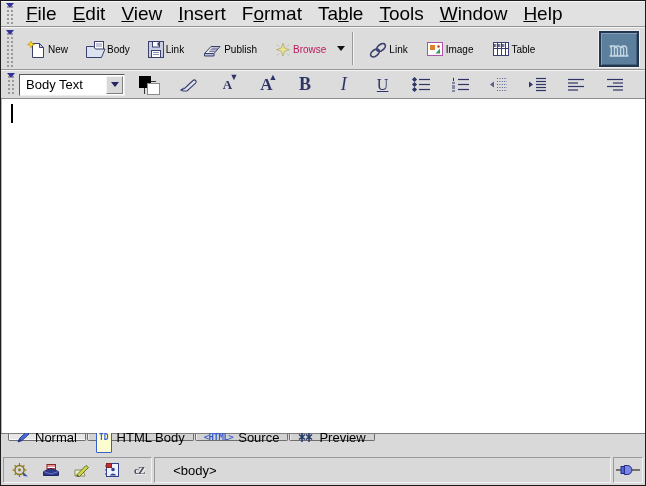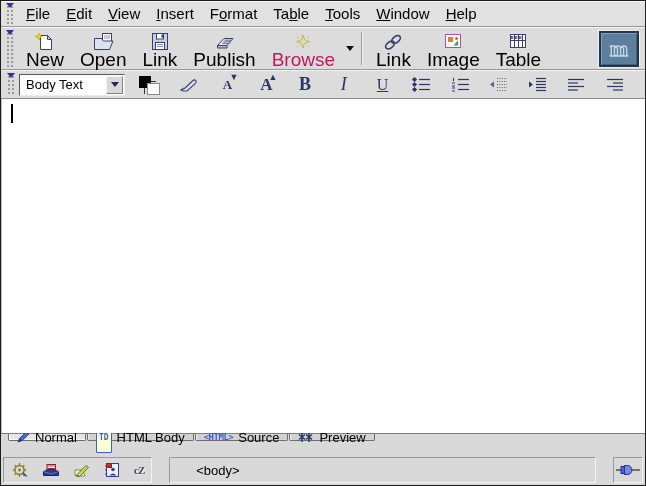--- a/index.html
+++ b/index.html
@@ -25,31 +25,31 @@
     content:""; position:absolute; top:0; left:1px;
     border-left:4px solid transparent; border-right:4px solid transparent;
     border-top:5px solid #31319c;
   }
   
   .menubar {
     height: 26px; background:#e1e1e1; display:flex; align-items:center;
     border-bottom: 1px solid #979797; box-shadow: inset 0 1px 0 #f7f7f7;
     padding: 0 2px; flex: 0 0 auto;
   }
-  .menu-item { padding: 4px 8px; font-size: 15px; cursor: default; white-space: pre; }
+  .menu-item { padding: 4px 8px; font-size: 19px; cursor: default; white-space: pre; }
   .mn { text-decoration: underline; }
   
   .toolbar {
     height: 43px; background:#dcdcdc; display:flex; align-items:center;
     border-top:1px solid #f4f4f4; border-bottom:1px solid #979797;
     padding: 0 4px 0 2px; flex: 0 0 auto;
   }
   .tbtn {
-    display:flex; flex-direction:column; align-items:center; justify-content:flex-end;
-    font-size:19px; padding:2px 6px 1px 6px; margin:0 1px; border:1px solid transparent;
+    display:flex; flex-direction:row; align-items:center; justify-content:flex-end;
+    font-size:10px; padding:2px 6px 1px 6px; margin:0 1px; border:1px solid transparent;
     cursor: pointer; line-height: 15px;
   }
   .tbtn .ticon { height:21px; display:flex; align-items:flex-end; justify-content:center; }
   .tbtn.disabled { color:#be185d; cursor:default;justify-content:space-between; }
   .print-drop { width:13px; height:34px; display:flex; align-items:center; justify-content:center; cursor:pointer; }
   .print-drop .darr { border-left:4px solid transparent; border-right:4px solid transparent; border-top:5px solid #111; }
   .tb-sep { width:2px; align-self:stretch; margin:4px 5px; border-left:1px solid #9a9a9a; border-right:1px solid #f2f2f2; }
   .spacer { flex:1; }
   .throbber {
     width:40px; height:36px; background:#5d7f9e; flex:0 0 auto;
@@ -103,25 +103,25 @@
     box-shadow: inset 1px 0 0 #ececec;
   }
   .tab.active { background:#e6e6e6; box-shadow: inset 1px 0 0 #fafafa, inset 0 -1px 0 #fafafa; }
   .tag-chip {
     border:1px solid #3a5fcd; background:#fdfdd2; color:#3a5fcd;
     font:bold 8px "DejaVu Sans Mono", monospace; padding:15px 2px; line-height:9px; height:11px;
     display:flex; align-items:center; border-radius:1px;
   }
   .src-chip { color:#3a5fcd; font:bold 9px "DejaVu Sans Mono", monospace; letter-spacing:-0.5px; }
   
-  .statusbar { height:30px; background:#d9d9d9; display:flex; align-items:stretch; padding:2px; flex:0 0 auto; gap:17px; }
+  .statusbar { height:30px; background:#d9d9d9; display:flex; align-items:stretch; padding:2px; flex:0 0 auto; gap:2px; }
   .sb-panel { border:1px solid; border-color:#9a9a9a #f2f2f2 #f2f2f2 #9a9a9a; display:flex; align-items:center; }
   .sb-icons { padding:0 7px; gap:13px; }
   .sb-icons > * { cursor:pointer; display:flex; }
-  .sb-path { flex:1; padding-left:26px; font-size:13px; }
+  .sb-path { flex:1; padding-left:18px; font-size:13px; }
   .sb-plug { width:30px; justify-content:center; cursor:pointer; }
   .cz { font:bold 11px "Liberation Serif", serif; color:#4b4b5e; letter-spacing:-1px; text-shadow:1px 1px 0 #f0f0f0; }
 </style>
 </head>
 <body>
 
 <div class="window">
 
   <div class="menubar">
     <div class="grippy"></div>
@@ -152,21 +152,21 @@
 
     <div class="tbtn">
       <span class="ticon">
         <svg width="23" height="20" viewBox="0 0 23 20">
             <rect x="10.5" y="1.5" width="9" height="8" fill="#ffffff" stroke="#39406e"></rect>
             <line x1="12" y1="4" x2="18" y2="4" stroke="#8890b8"></line>
             <line x1="12" y1="6" x2="18" y2="6" stroke="#8890b8"></line>
             <path d="M2.5 6.5 h7 l2 2.5 h9.5 l-3.5 8.5 h-15 z" fill="#dde2f0" stroke="#39406e"></path>
           </svg>
       </span>
-      <span>Open</span>
+      <span>Body</span>
     </div>
 
     <div class="tbtn">
       <span class="ticon">
         <svg width="20" height="20" viewBox="0 0 20 20">
             <rect x="2.5" y="1.5" width="15" height="16" fill="#c9cee2" stroke="#39406e"></rect>
             <rect x="6.5" y="1.5" width="7" height="5.5" fill="#ffffff" stroke="#39406e"></rect>
             <rect x="11.5" y="2.5" width="1.6" height="3.2" fill="#39406e"></rect>
             <rect x="5.5" y="10.5" width="9" height="7" fill="#ffffff" stroke="#39406e"></rect>
             <line x1="7" y1="12.5" x2="13" y2="12.5" stroke="#8890b8"></line>

